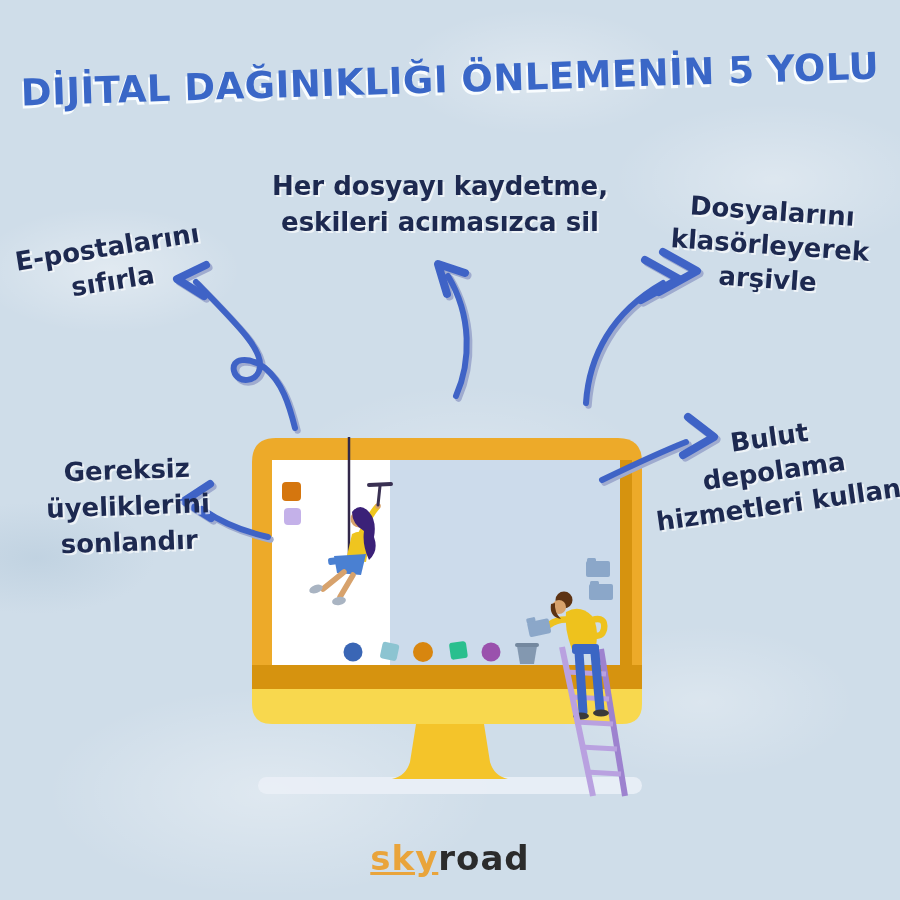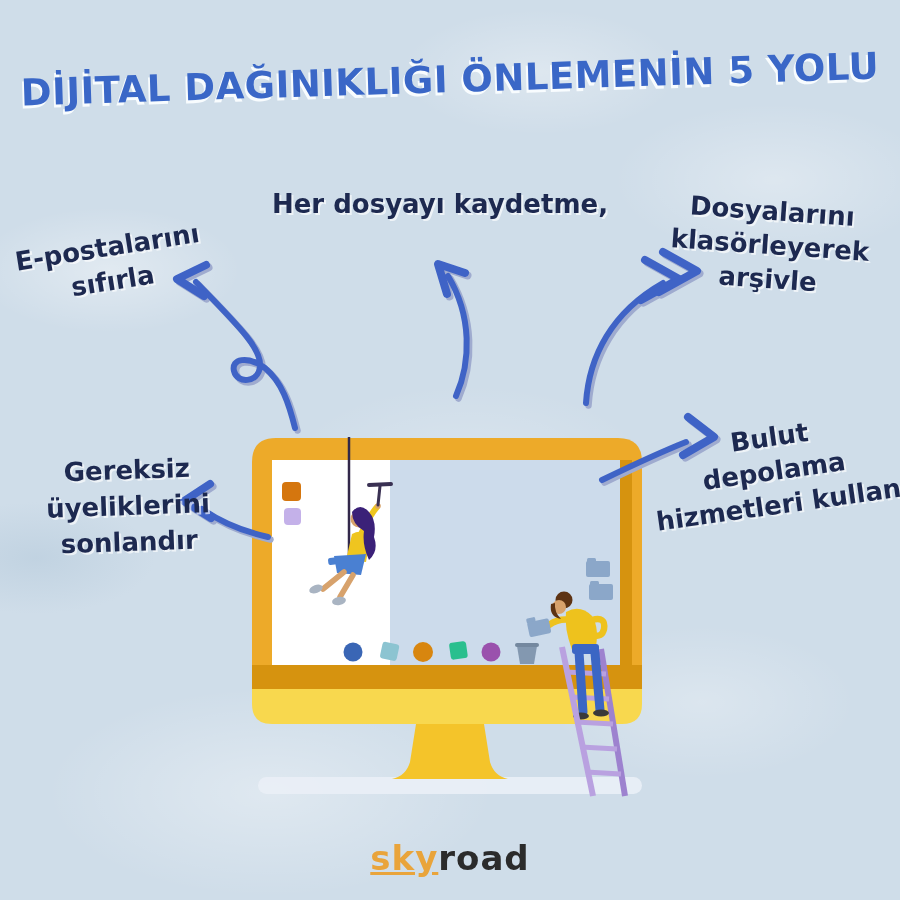--- a/index.html
+++ b/index.html
@@ -21,21 +21,21 @@
     font-weight:800;font-size:37px;letter-spacing:.5px;color:#3a67c7;
     transform:rotate(-1.8deg);
     text-shadow:-2px 3px 0 rgba(250,253,255,.95);
   }
   .tip{
     position:absolute;font-weight:700;font-size:26px;line-height:34px;
     color:#1d2950;text-align:center;
     text-shadow:2px 2px 0 rgba(255,255,255,.65);
   }
   .t-email  {left:8px;  top:230px;width:204px;transform:rotate(-9deg);}
-  .t-files  {left:260px;top:186px;width:360px;line-height:36px;}
+  .t-files  {left:260px;top:168px;width:360px;line-height:36px;}
   .t-folders{left:652px;top:194px;width:236px;transform:rotate(4deg);}
   .t-subs   {left:28px; top:452px;width:200px;line-height:36px;transform:rotate(-2deg);}
   .t-cloud  {left:640px;top:420px;width:268px;transform:rotate(-8deg);}
   .tl{display:block;}
   .art{position:absolute;left:0;top:0;}
   .arrow-shadow path,.arrow-shadow polyline{fill:none;stroke:#9fabcf;stroke-linecap:round;stroke-linejoin:round;}
   .arrow-shadow path{stroke-width:6.5;}
   .arrow-shadow polyline{stroke-width:8;}
   .arrow-main path,.arrow-main polyline{fill:none;stroke:#3f63c6;stroke-linecap:round;stroke-linejoin:round;}
   .arrow-main path{stroke-width:6;}
@@ -200,20 +200,21 @@
     </g>
   </svg>
 
   <div class="tip t-email">
     <span class="tl">E-postalarını</span>
     <span class="tl">sıfırla</span>
   </div>
 
   <div class="tip t-files">
     <span class="tl">Her dosyayı kaydetme,</span>
+    <span class="tl">eskileri acımasızca sil</span>
   </div>
 
   <div class="tip t-folders">
     <span class="tl">Dosyalarını</span>
     <span class="tl">klasörleyerek</span>
     <span class="tl">arşivle</span>
   </div>
 
   <div class="tip t-subs">
     <span class="tl">Gereksiz</span>

